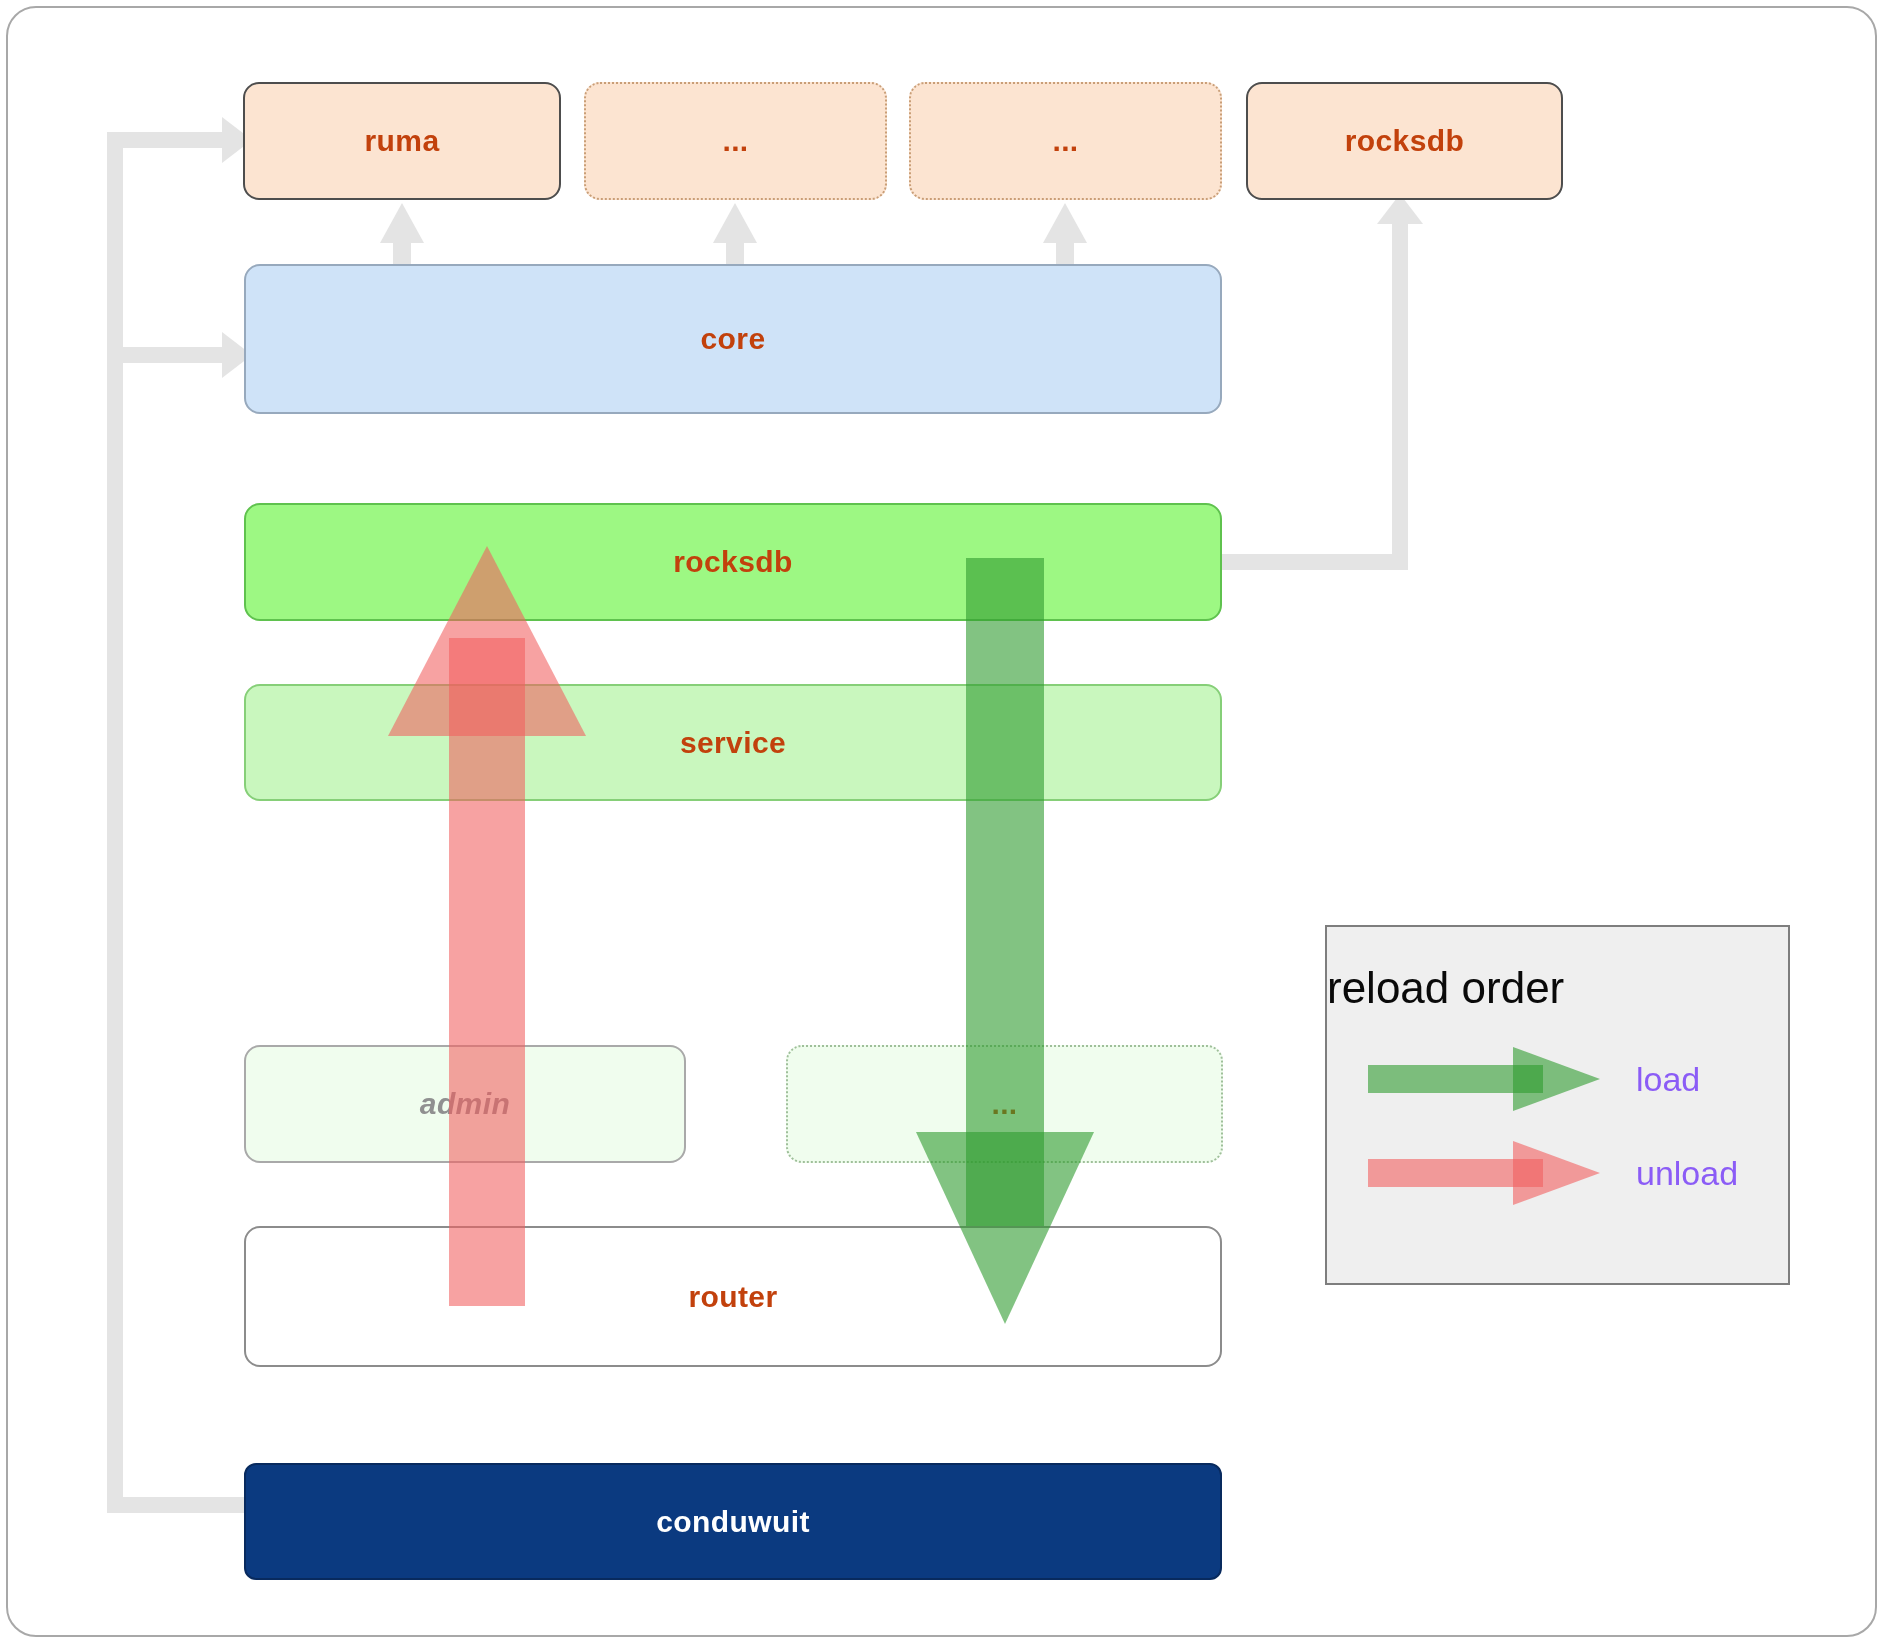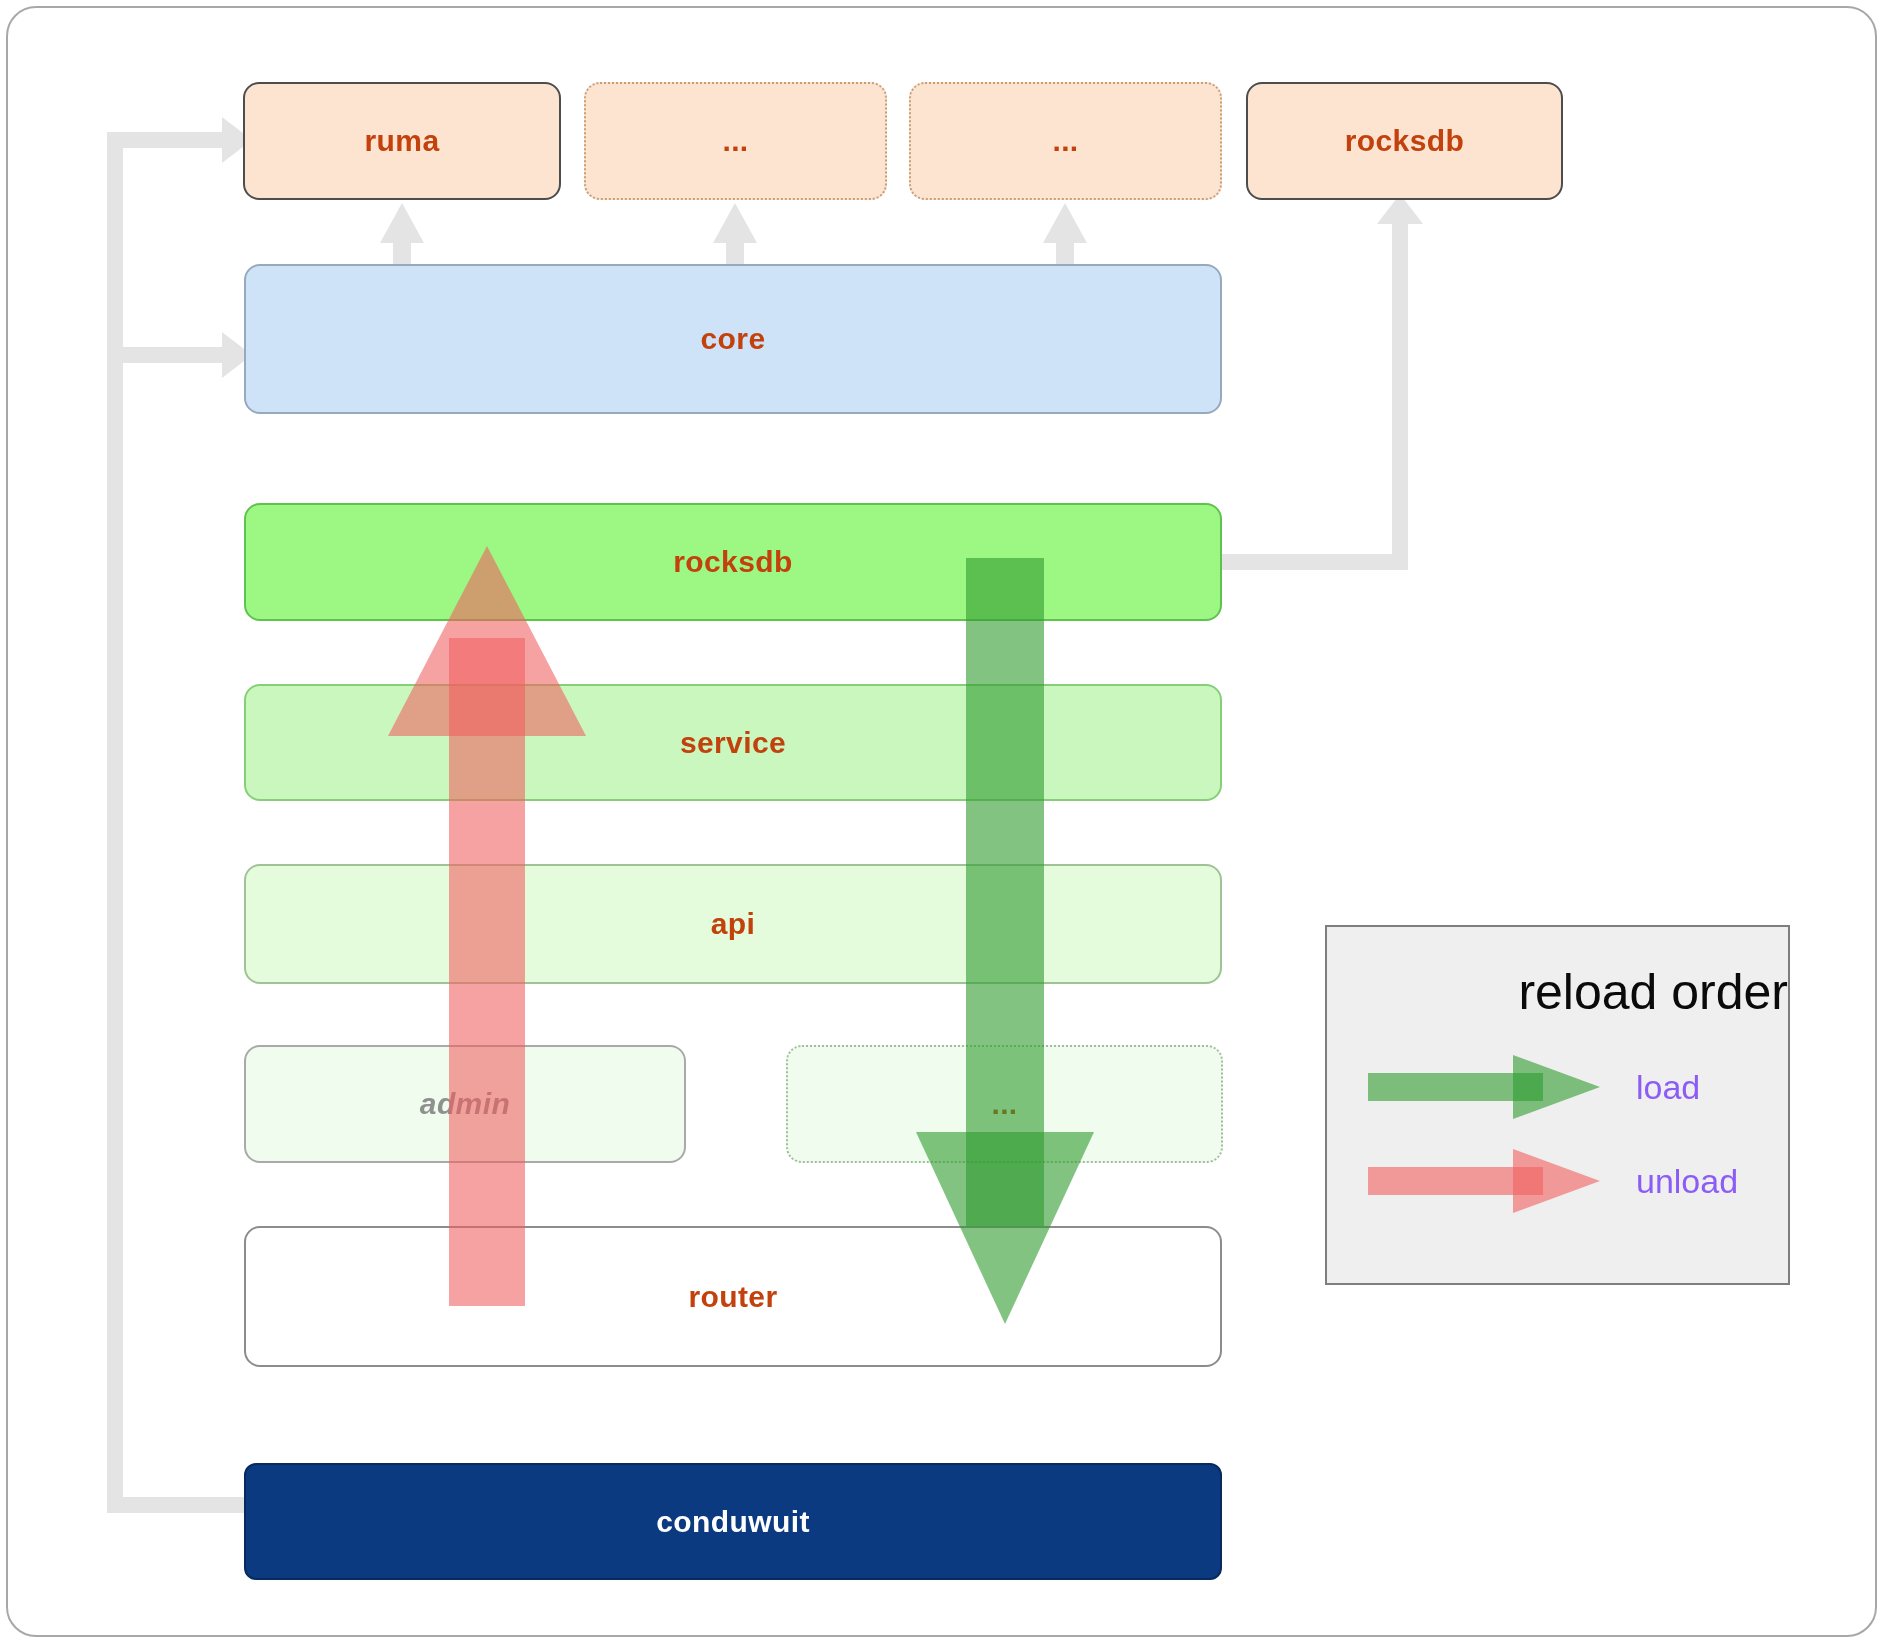--- a/index.html
+++ b/index.html
@@ -54,22 +54,22 @@
                 background: #ffffff; border: 2px solid #8c8c8c; }
   .b-conduwuit{ left: 244px;  top: 1447px; width: 978px; height: 117px;
                 background: var(--color-navy, #0b3a80); border: 2px solid #082a5e; border-radius: 12px; margin-top: 16px; }
   .b-conduwuit .box-label { color: #ffffff; font-weight: 700; }
 
   .legend {
     position: absolute; left: 1325px; top: 925px; width: 465px; height: 360px;
     box-sizing: border-box; background: #efefef; border: 2px solid #7e7e7e;
   }
   .legend-title {
-    margin-top: 36px; text-align: right;
-    font-size: 50px; color: #0a0a0a; font-weight: 500;
+    margin-top: 36px; text-align: left;
+    font-size: 44px; color: #0a0a0a; font-weight: 500;
   }
   .legend-row {
     display: flex; align-items: center; gap: 28px;
     margin: 26px 0 0 36px; height: 80px;
   }
   .legend-row + .legend-row { margin-top: 14px; }
   .legend-label { font-size: 34px; color: #8b5cf6; }
 </style>
 </head>
 <body>
@@ -118,23 +118,20 @@
 
   <div class="box b-core">
     <span class="box-label">core</span>
   </div>
   <div class="box b-database">
     <span class="box-label">rocksdb</span>
   </div>
   <div class="box b-service">
     <span class="box-label">service</span>
   </div>
-  <div class="box b-api">
-    <span class="box-label">api</span>
-  </div>
   <div class="box b-admin">
     <span class="box-label">admin</span>
   </div>
   <div class="box b-dots3">
     <span class="box-label">...</span>
   </div>
   <div class="box b-router">
     <span class="box-label">router</span>
   </div>
   <div class="box b-conduwuit">

